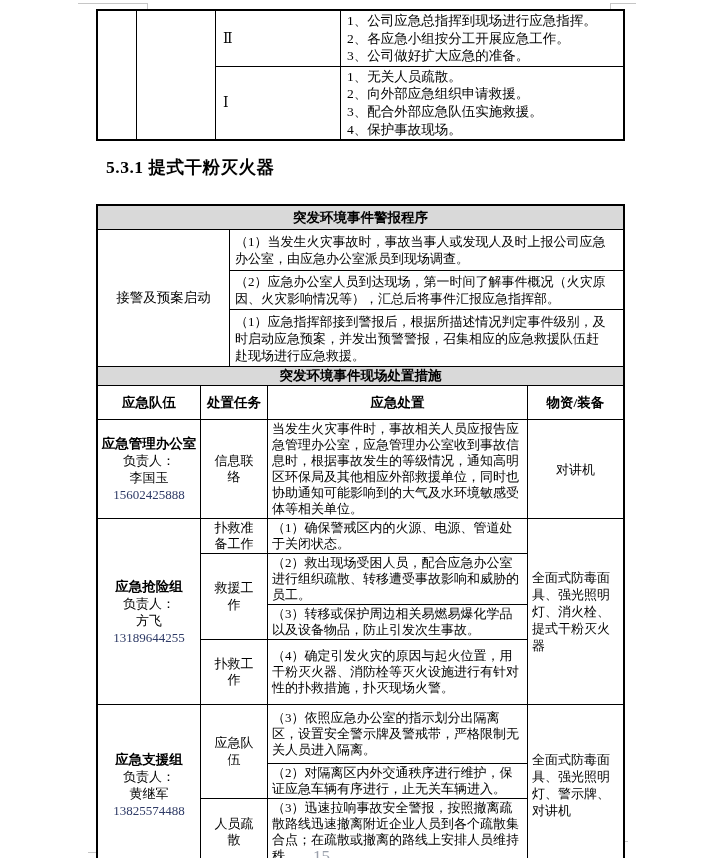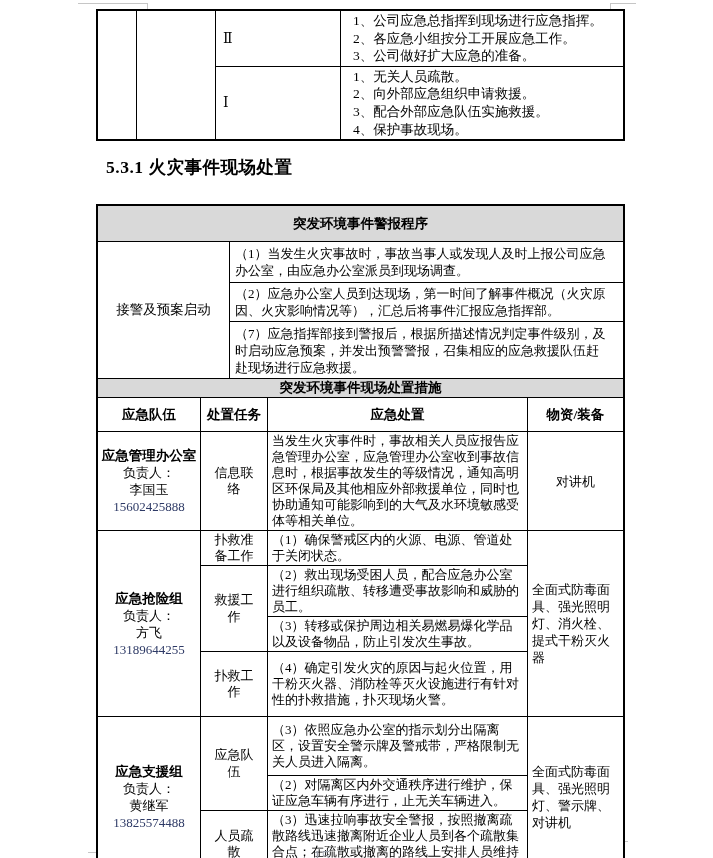--- a/index.html
+++ b/index.html
@@ -17,21 +17,21 @@
   .crop-bl { left:88px; top:838px; width:20px; height:15px; border-bottom:1px solid #c6c6c6; border-right:1px solid #c6c6c6; }
   .crop-br { left:607px; top:841px; width:21px; height:16px; border-top:1px solid #c6c6c6; border-left:1px solid #c6c6c6; }
 
   .tbl-wrap { position:absolute; border:1px solid #000; background:#fff; }
   table { border-collapse:collapse; width:100%; table-layout:fixed; }
   td { border:1px solid #000; vertical-align:middle; overflow:hidden; }
 
   
   .top-table { left:96px; top:9px; width:529px; }
   .top-table .level-cell { font-size:14px; padding-left:7px; }
-  .top-table .list-cell  { font-size:13.5px; line-height:17.6px; padding:1px 2px 1px 12px; }
+  .top-table .list-cell  { font-size:13.5px; line-height:17.6px; padding:1px 2px 1px 6px; }
 
   
   .heading { position:absolute; left:106px; top:155px; font-size:17.5px; font-weight:bold; letter-spacing:0.5px; }
 
   
   .main-table { left:96px; top:204px; width:529px; }
   .gray-title { background:#d9d9d9; font-weight:bold; text-align:center; font-size:13.5px; }
   .tableB tr:first-child td { border-top:none; }
   .col-hdr { font-weight:bold; text-align:center; font-size:13.5px; }
   .label-cell { text-align:center; font-size:13.5px; }
@@ -82,42 +82,42 @@
           <div>1、无关人员疏散。</div>
           <div>2、向外部应急组织申请救援。</div>
           <div>3、配合外部应急队伍实施救援。</div>
           <div>4、保护事故现场。</div>
         </td>
       </tr>
     </tbody>
       </table>
   </div>
 
-  <div class="heading">5.3.1 火灾事件现场处置</div>
+  <div class="heading">5.3.1 提式干粉灭火器</div>
 
   <div class="tbl-wrap main-table">
 
     <table class="tableA">
       <colgroup>
           <col style="width:132px">
           <col>
         </colgroup>
       <tbody>
-          <tr style="height:36px">
+          <tr style="height:24px">
         <td colspan="2" class="gray-title">突发环境事件警报程序</td>
       </tr>
       <tr style="height:41px">
         <td rowspan="3" class="label-cell">接警及预案启动</td>
         <td class="step-cell">（1）当发生火灾事故时，事故当事人或发现人及时上报公司应急办公室，由应急办公室派员到现场调查。</td>
       </tr>
       <tr style="height:36px">
         <td class="step-cell">（2）应急办公室人员到达现场，第一时间了解事件概况（火灾原因、火灾影响情况等），汇总后将事件汇报应急指挥部。</td>
       </tr>
       <tr style="height:57px">
-        <td class="step-cell">（7）应急指挥部接到警报后，根据所描述情况判定事件级别，及时启动应急预案，并发出预警警报，召集相应的应急救援队伍赶赴现场进行应急救援。</td>
+        <td class="step-cell">（1）应急指挥部接到警报后，根据所描述情况判定事件级别，及时启动应急预案，并发出预警警报，召集相应的应急救援队伍赶赴现场进行应急救援。</td>
       </tr>
     </tbody>
       </table>
 
     <table class="tableB">
       <colgroup>
           <col style="width:103px">
           <col style="width:67px">
           <col style="width:260px">
           <col>

